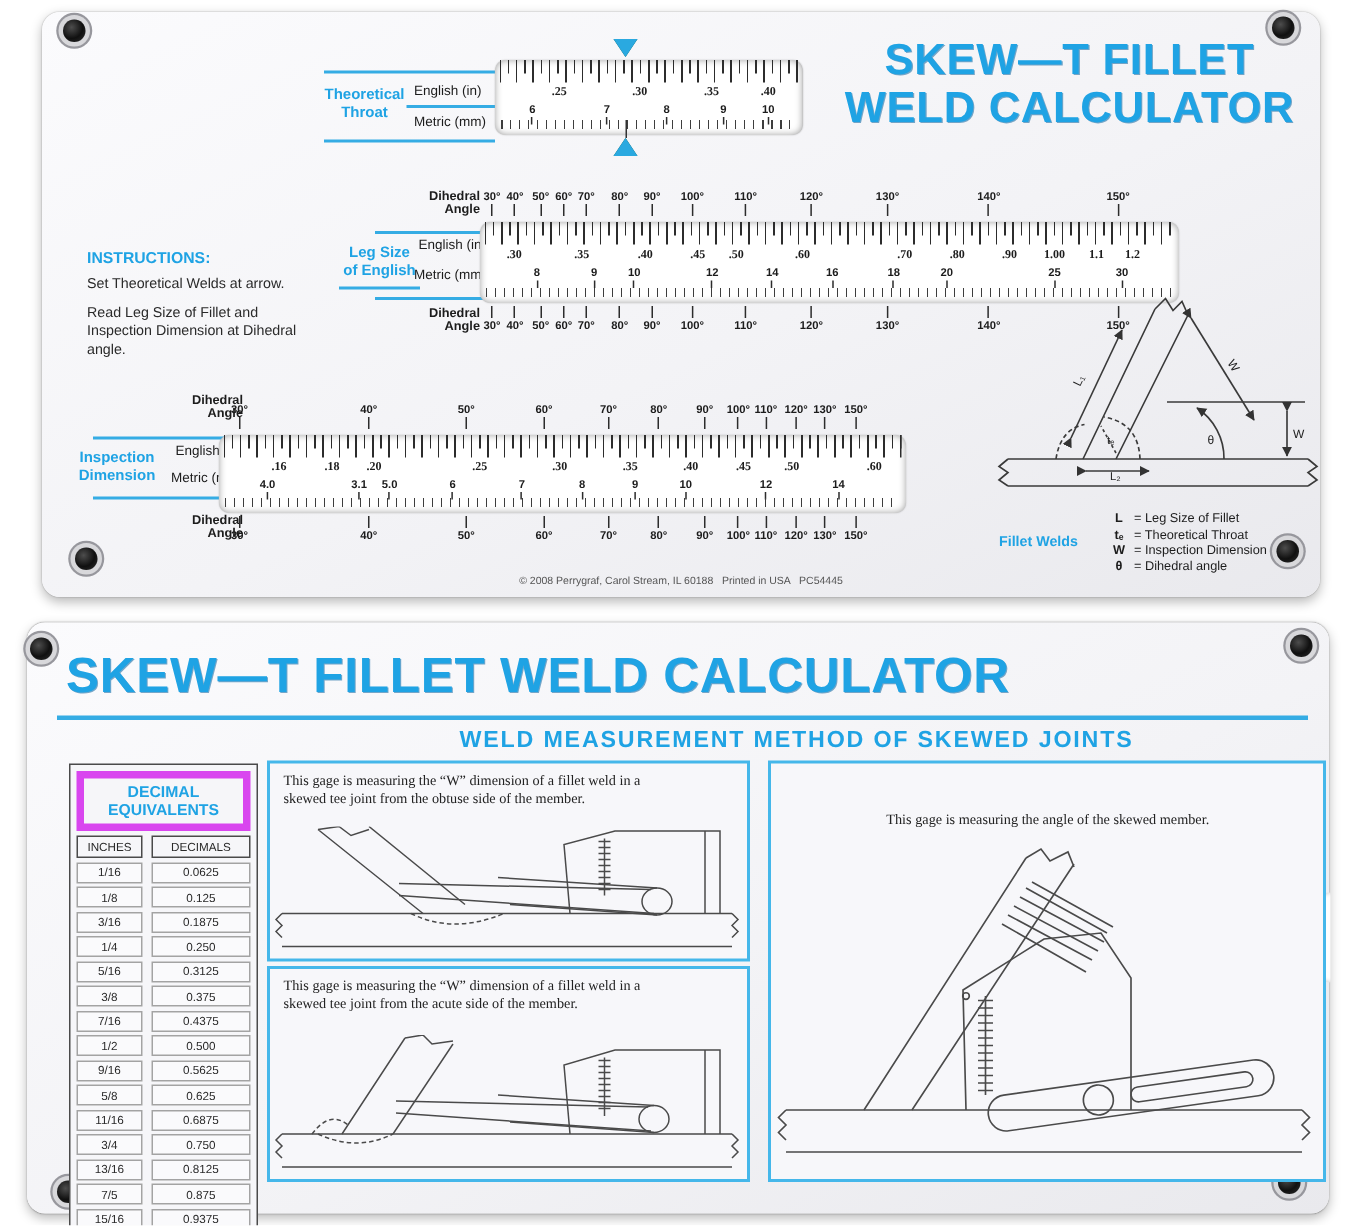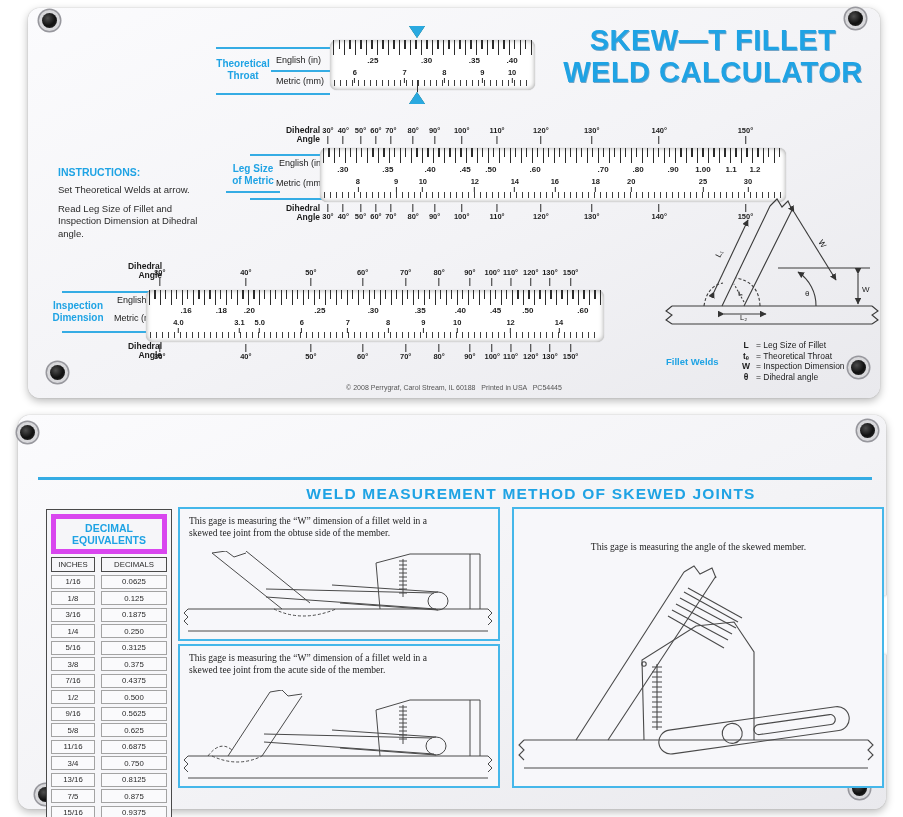--- a/index.html
+++ b/index.html
@@ -19,21 +19,21 @@
                 box-shadow:inset 0 0 5px rgba(0,0,0,.38),0 0 1px #aaa;}
   .comb-minor{position:absolute;left:3px;right:3px;top:0;height:9px;
               background:repeating-linear-gradient(90deg,#2c2c2c 0 1px,transparent 1px 5.5px);}
   .comb-major{position:absolute;left:3px;right:3px;top:0;height:15px;
               background:repeating-linear-gradient(90deg,#2c2c2c 0 1px,transparent 1px 11px);}
   .dots{position:absolute;left:4px;right:4px;bottom:4px;height:6px;
         background:repeating-linear-gradient(90deg,#3d3d3d 0 1px,transparent 1px 6px);}
   .tickrow{position:absolute;}
   .ti{position:absolute;transform:translateX(-50%);display:flex;flex-direction:column;
       align-items:center;line-height:1;white-space:nowrap;}
-  .num{font-weight:bold;font-size:8px;color:#1c1c1c;}
+  .num{font-weight:bold;font-size:8px;color:#1c1c1c;font-family:Liberation Serif, serif;}
   .num2{font-weight:bold;font-size:7.5px;color:#1c1c1c;}
   .dl{font-size:7.5px;font-weight:bold;color:#1c1c1c;}
   .tk{width:1px;height:8px;background:#2c2c2c;margin-top:1px;}
   .tk.up{margin-top:0;margin-bottom:1px;}
   .tk2{width:1px;height:5px;background:#2c2c2c;margin-top:1px;}
   .lbl{position:absolute;font-size:9.5px;color:#1c1c1c;line-height:1.1;}
   .lblb{position:absolute;font-size:10px;font-weight:bold;color:#1fa3e4;line-height:1.15;text-align:center;}
   .tri{position:absolute;width:0;height:0;border-left:8px solid transparent;border-right:8px solid transparent;}
   .tri.down{border-top:12px solid #2aa9e0;filter:drop-shadow(0 0 .5px #054);}
   .tri.up{border-bottom:12px solid #2aa9e0;filter:drop-shadow(0 0 .5px #054);}
@@ -132,21 +132,21 @@
     </div>
 
     <div class="lbl" style="left:240px;top:118px;width:52px;text-align:right;font-size:8.5px;font-weight:bold;">
       <div>Dihedral</div>
       <div>Angle</div>
     </div>
     <div class="rule" style="left:222px;top:146px;width:74px;"></div>
     <div class="lbl" style="left:222px;top:151px;width:74px;text-align:right;font-size:9px;">English (in)</div>
     <div class="lblb" style="left:198px;top:155px;width:54px;font-size:10px;">
       <div>Leg Size</div>
-      <div>of Metric</div>
+      <div>of English</div>
     </div>
     <div class="rule" style="left:198px;top:183px;width:54px;"></div>
     <div class="lbl" style="left:222px;top:171px;width:74px;text-align:right;font-size:9px;">Metric (mm)</div>
     <div class="rule" style="left:222px;top:190px;width:74px;"></div>
     <div class="lbl" style="left:240px;top:196px;width:52px;text-align:right;font-size:8.5px;font-weight:bold;">
       <div>Dihedral</div>
       <div>Angle</div>
     </div>
 
     <div class="tickrow" style="left:292px;top:119px;width:466px;height:20px;">
@@ -600,20 +600,21 @@
     <div class="footer" style="top:376px;">© 2008 Perrygraf, Carol Stream, IL 60188   Printed in USA   PC54445</div>
   </div>
 
   <div class="card" style="left:18px;top:415px;width:868px;height:394px;">
     <div class="rivet" style="left:2px;top:10px;"></div>
     <div class="rivet" style="left:842px;top:8px;"></div>
     <div class="rivet" style="left:20px;top:372px;"></div>
     <div class="rivet" style="left:834px;top:366px;"></div>
     <div class="notch" style="right:-1px;top:180px;"></div>
 
+    <div class="big-title" style="left:26px;top:16px;font-size:33px;">SKEW—T FILLET WELD CALCULATOR</div>
     <div class="rule" style="left:20px;right:14px;top:62px;height:3px;"></div>
     <div class="blue" style="position:absolute;left:170px;right:12px;top:70px;text-align:center;font-size:15.5px;font-weight:bold;letter-spacing:1.2px;">WELD MEASUREMENT METHOD OF SKEWED JOINTS</div>
 
     <div class="decwrap" style="left:28px;top:94px;width:116px;">
       <div class="dec-h">
         <div>DECIMAL</div>
         <div>EQUIVALENTS</div>
       </div>
       <div class="dec-grid">
         <div class="dec-colh">INCHES</div>

